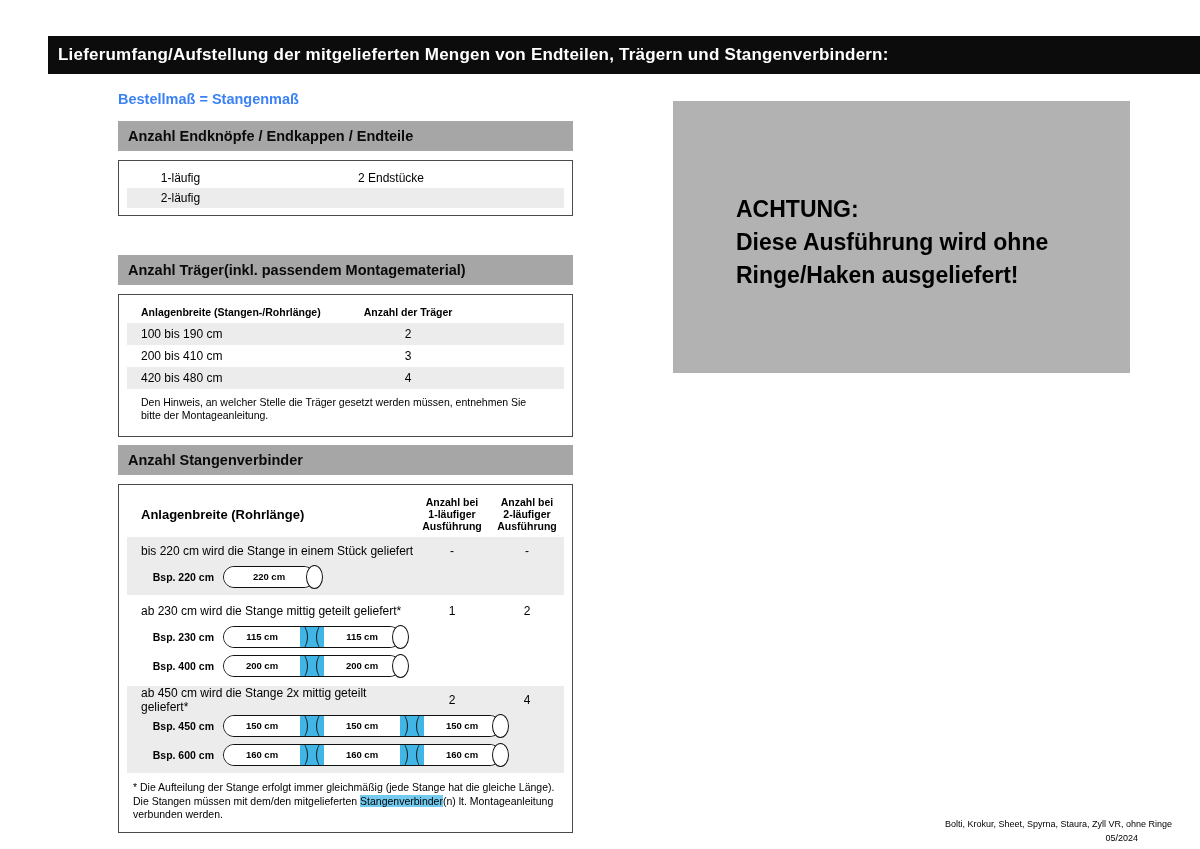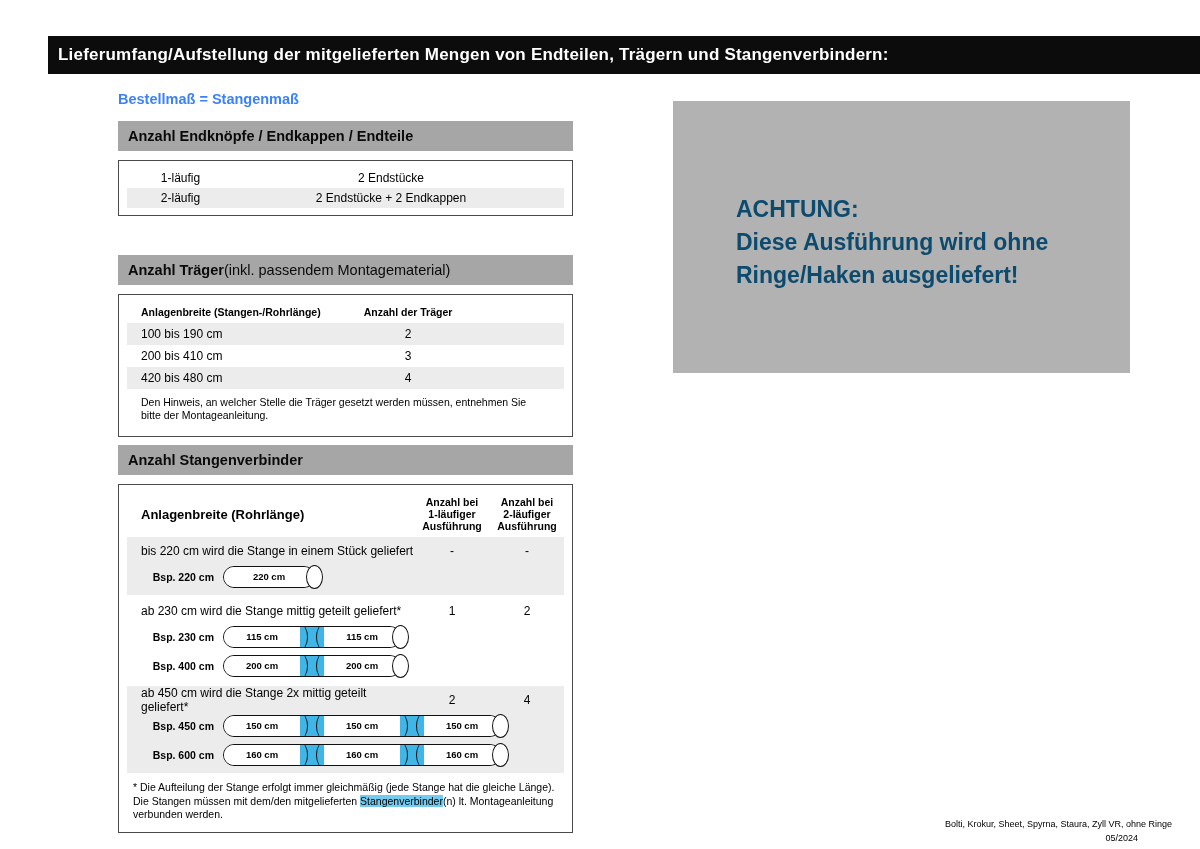--- a/index.html
+++ b/index.html
@@ -24,21 +24,21 @@
 
   
   .section-bar {
     position:absolute; left:118px; width:455px; height:30px;
     background:#a6a6a6; display:flex; align-items:center;
     padding-left:10px; font-size:14.5px; font-weight:bold; color:#0a0a0a;
   }
   .bar1 { top:121px; }
   .bar2 { top:255px; }
   .bar3 { top:445px; }
-  .section-bar .normal { font-weight:normal; }
+  .section-bar .normal { font-weight:bold; }
 
   
   .table {
     position:absolute; left:118px; width:455px;
     border:1px solid #4a4a4a; background:#fff;
   }
   .shaded { background:#ececec; }
 
   
   .t1 { top:160px; padding:7px 8px;text-align:center; }
@@ -104,21 +104,21 @@
   }
   .hl { background:#74cbf0; }
 
   
   .notice {
     position:absolute; left:673px; top:101px; width:457px; height:272px;
     background:#b2b2b2;
   }
   .notice-text {
     position:absolute; left:63px; top:92px;
-    color:#0c4a6e; font-weight:bold; font-size:23px; line-height:33px;
+    color:#000000; font-weight:bold; font-size:23px; line-height:33px;
     white-space:pre-line;
   }
 
   
   .footer {
     position:absolute; right:28px; top:817px; text-align:right;
     font-size:9px; line-height:14px;
   }
   .footer .f2 { padding-right:34px; }
 </style>
@@ -134,21 +134,20 @@
 <div class="section-bar bar1">
   <span>Anzahl Endknöpfe / Endkappen / Endteile</span>
 </div>
 <div class="table t1">
   <div class="t1-row">
     <div class="t1-label">1-läufig</div>
     <div class="t1-value">2 Endstücke</div>
   </div>
   <div class="t1-row shaded">
     <div class="t1-label">2-läufig</div>
-    <div class="t1-value">2 Endstücke + 2 Endkappen</div>
   </div>
 </div>
 
 <div class="section-bar bar2">
   <span>Anzahl Träger</span>
     <span class="normal"> (inkl. passendem Montagematerial)</span>
 </div>
 <div class="table t2">
   <div class="t2-row t2-head">
     <div class="t2-col1">Anlagenbreite (Stangen-/Rohrlänge)</div>

